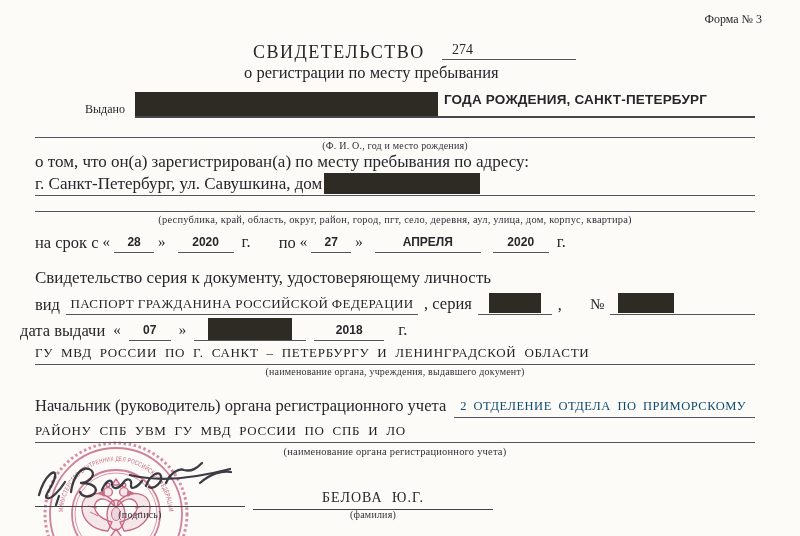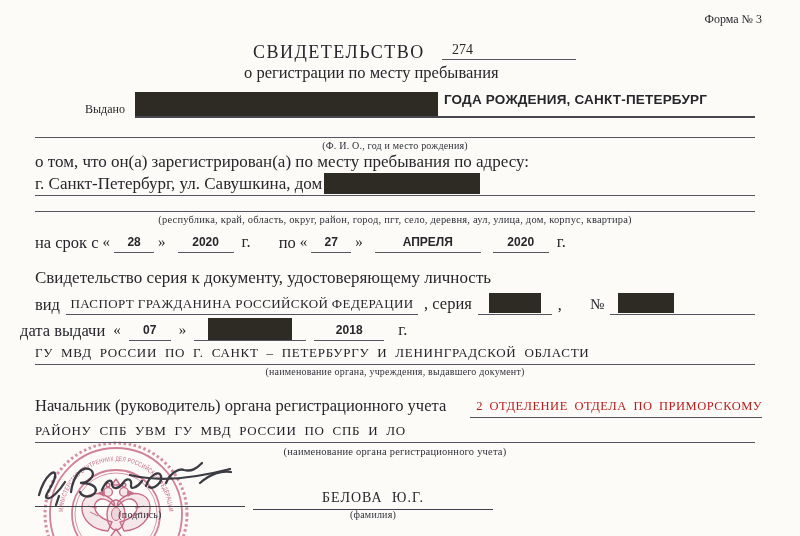--- a/index.html
+++ b/index.html
@@ -64,22 +64,22 @@
   #dcell-day{width:42px;}
   #dcell-month{width:112px;border-bottom:1.5px solid #54555e;display:flex;justify-content:center;}
   #dcell-month .redaction{width:84px;height:22px;}
   #dcell-year{width:70px;}
   #row-date .gsuf{padding-bottom:1px;margin-left:6px;}
 
   #row-guvd{left:35px;top:345px;width:720px;padding-bottom:3px;border-bottom:1.5px solid #54555e;}
   #cap-guvd{left:35px;top:366px;width:720px;}
 
   #row-chief{left:35px;top:396px;right:45px;display:flex;align-items:flex-end;}
-  #row-chief .lbl{font-size:16.5px;white-space:nowrap;margin-right:24px;padding-bottom:2px;}
-  #chief-cell{flex:1;border-bottom:1.5px solid #54555e;font-size:12.5px;letter-spacing:.5px;word-spacing:3px;padding:0 0 3px 6px;white-space:nowrap;color:#b91c1c;}
+  #row-chief .lbl{font-size:16.5px;white-space:nowrap;margin-right:8px;padding-bottom:2px;}
+  #chief-cell{flex:1;border-bottom:1.5px solid #54555e;font-size:12.5px;letter-spacing:.5px;word-spacing:3px;padding:0 0 3px 6px;white-space:nowrap;color:#0c4a6e;}
   #row-rayon{left:35px;top:423px;width:720px;padding-bottom:3px;border-bottom:1.5px solid #54555e;}
   #cap-rayon{left:35px;top:446px;width:720px;font-size:10.5px;}
 
   #sig-line{left:35px;top:480px;width:210px;height:26px;border-bottom:1.5px solid #40414a;}
   #sig-caption{left:35px;top:509px;width:210px;}
   #surname-cell{left:253px;top:480px;width:240px;height:26px;border-bottom:1.5px solid #40414a;
     display:flex;align-items:flex-end;justify-content:center;font-size:14px;letter-spacing:1px;word-spacing:5px;padding-bottom:3px;}
   #surname-caption{left:253px;top:509px;width:240px;}
 
   #stamp{left:40px;top:438px;width:152px;height:152px;z-index:1;opacity:.87;}

